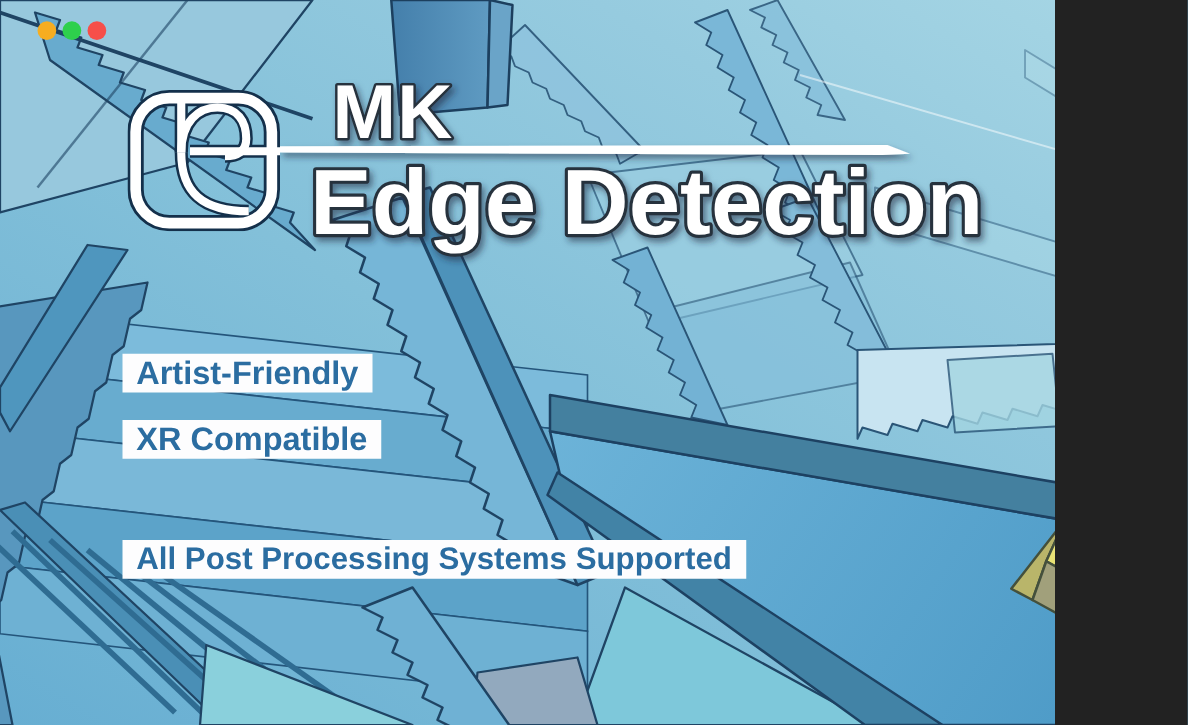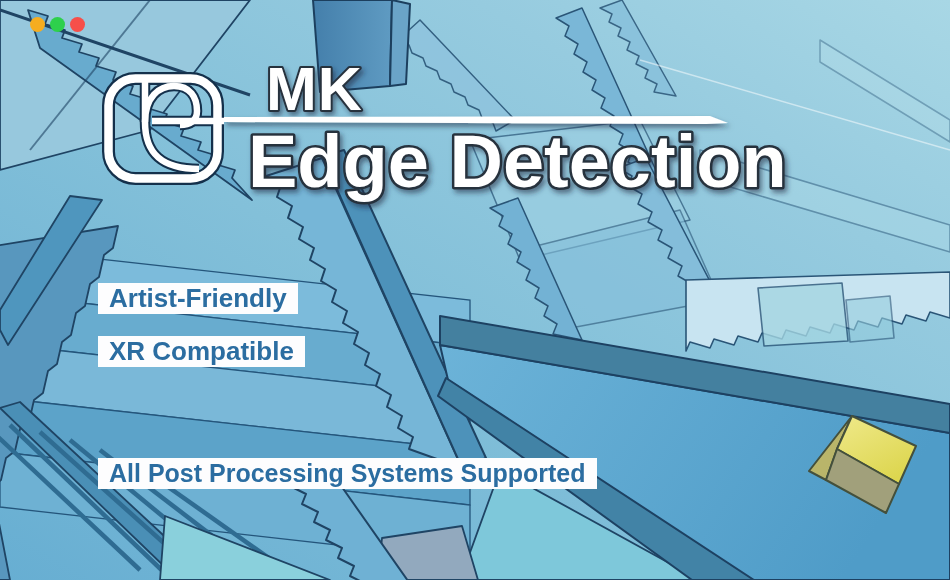--- a/index.html
+++ b/index.html
@@ -1,37 +1,37 @@
 <!DOCTYPE html>
 <html style="--label-text: #2b6da1; --badge-bg: #fdfdfe; --title-fill: #ffffff; --title-outline: #27313d; --scene-outline: #1f4464; --cube-yellow: #e9e261; --cube-front: #a1a07b; --bg-light: #a8d7e5; --bg-deep: #67aed2;"><head>
 <meta charset="utf-8">
 <style>
   html,body{margin:0;padding:0;background:#222;}
   .screen{
-    position:relative;width:950px;height:580px;overflow:hidden;
+    position:relative;width:844px;height:580px;overflow:hidden;
     font-family:"Liberation Sans", sans-serif;
     background:var(--bg-deep,#67aed2);
   }
   .screen svg{display:block;}
   .bg{position:absolute;inset:0;}
   .title-layer{position:absolute;inset:0;pointer-events:none;}
   .logo{position:absolute;left:102px;top:72px;width:122px;height:113px;}
   .traffic{position:absolute;left:30px;top:17px;display:flex;gap:5px;}
   .traffic .dot{width:15px;height:15px;border-radius:50%;border:none;padding:0;cursor:pointer;}
   .badge{
     position:absolute;left:98px;height:31px;line-height:31px;
     background:var(--badge-bg,#fdfdfe);
     color:var(--label-text,#2b6da1);
     font-weight:bold;font-size:26px;padding:0 11px;white-space:nowrap;
     letter-spacing:0px;
   }
   .badge.b1{top:283px;}
   .badge.b2{top:336px;text-align:center;}
   .badge.b3{top:397px;}
-  .badge.b4{top:458px;font-size:25px;}
+  .badge.b4{top:432px;font-size:25px;}
   text.title{
     font-family:"Liberation Sans", sans-serif;font-weight:bold;
     fill:var(--title-fill,#fff);
     stroke:var(--title-outline,#27313d);
     paint-order:stroke fill;
     stroke-linejoin:round;
   }
 </style>
 </head>
 <body>

